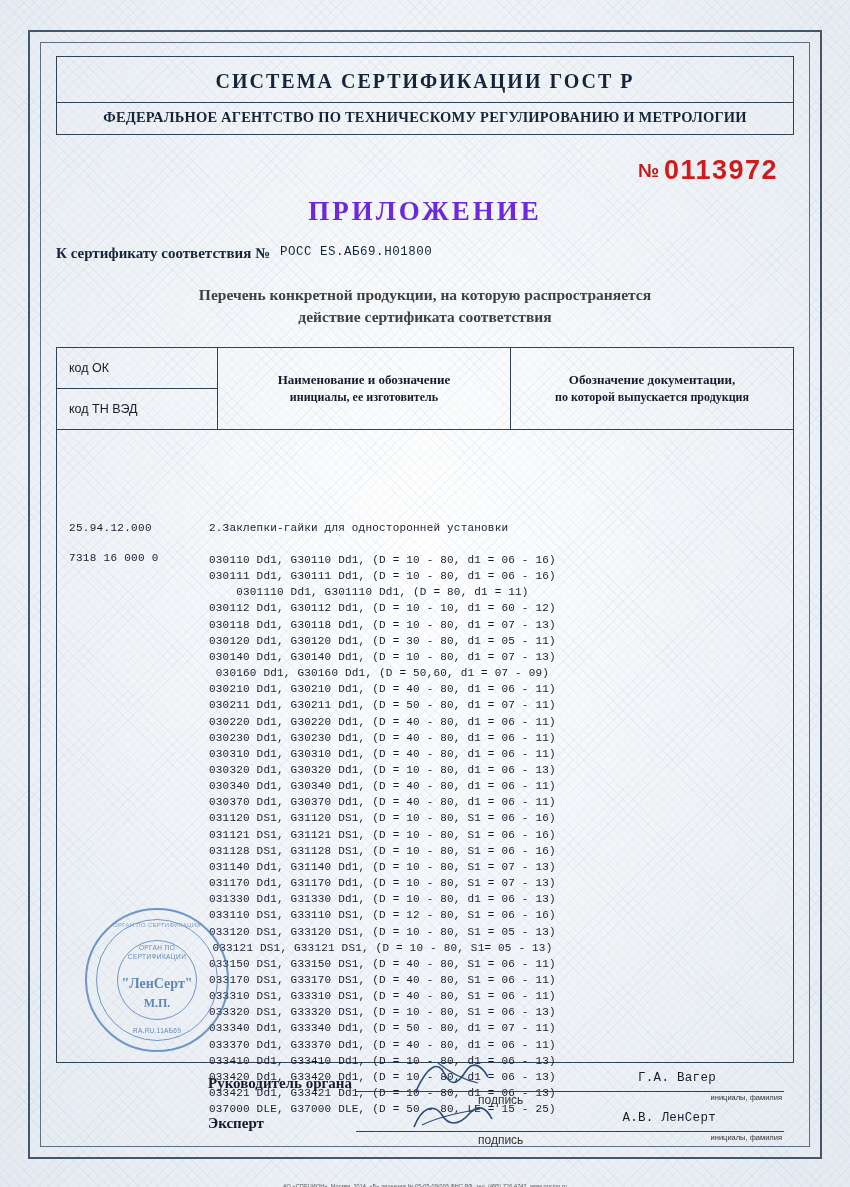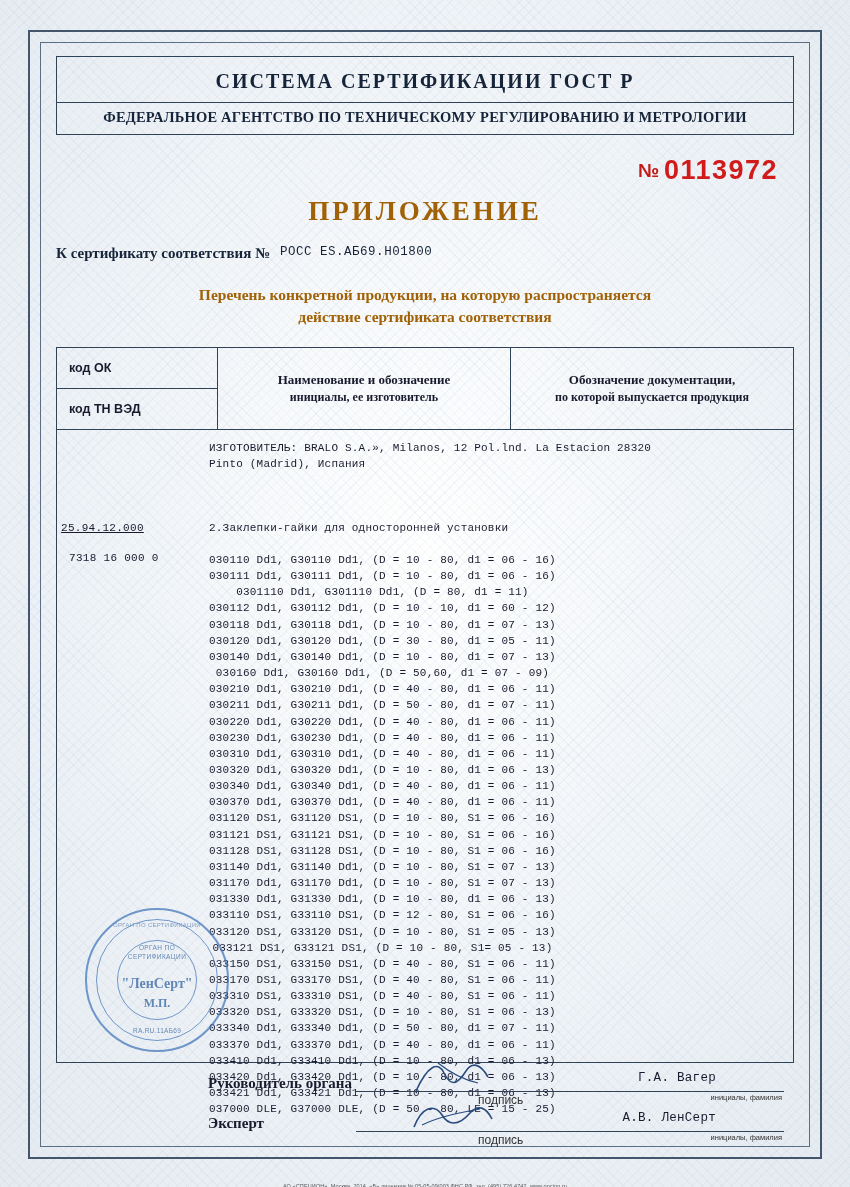--- a/index.html
+++ b/index.html
@@ -90,21 +90,21 @@
     font-weight: bold;
     letter-spacing: 1.5px;
   }
 
   .title {
     text-align: center;
     font-size: 27px;
     font-weight: bold;
     letter-spacing: 3px;
     margin-top: 10px;
-    color: #a16207;
+    color: #6d28d9;
   }
 
   .certline {
     margin-top: 18px;
     text-align: left;
     font-size: 15px;
     font-weight: bold;
     color: #16243a;
   }
   .certline .val {
@@ -116,39 +116,39 @@
     position: relative;
     top: -3px;
   }
 
   .subtitle {
     margin-top: 22px;
     text-align: center;
     font-size: 15.5px;
     font-weight: bold;
     line-height: 1.45;
-    color: #a16207;
+    color: #404040;
   }
 
   
   table.main {
     margin-top: 18px;
     width: 100%;
     border-collapse: collapse;
     table-layout: fixed;
   }
   table.main td {
     border: 1px solid #2f4358;
     vertical-align: middle;
   }
   .col-code { width: 148px; }
   .col-name { width: 280px; }
   .cell-code {
     font-family: "Liberation Sans", sans-serif;
-    font-weight: bold;
+    font-weight: normal;
     font-size: 12.5px;
     padding: 9px 0 9px 12px;
     height: 22px;
   }
   .cell-head {
     text-align: center;
     font-weight: bold;
     font-size: 13px;
     line-height: 1.4;
     padding: 8px 6px;
@@ -168,24 +168,23 @@
   .mfr {
     position: absolute;
     left: 152px;
     top: 10px;
     line-height: 1.5;
     letter-spacing: .2px;
     white-space: pre;
   }
   .okcode {
     position: absolute;
-    left: 4px;
+    left: 12px;
     top: 92px;
     letter-spacing: .3px;
-    text-decoration: underline;
   }
   .tncode {
     position: absolute;
     left: 12px;
     top: 122px;
     letter-spacing: .3px;
   }
   .prodtitle {
     position: absolute;
     left: 152px;
@@ -381,22 +380,20 @@
           <div class="sm">по которой выпускается продукция</div>
         </td>
       </tr>
       <tr>
         <td class="col-code cell-code">код ТН ВЭД</td>
       </tr>
     </tbody>
       </table>
 
     <div class="body-area">
-      <div class="mfr">ИЗГОТОВИТЕЛЬ: BRALO S.A.», Milanos, 12 Pol.lnd. La Estacion 28320
-Pinto (Madrid), Испания</div>
       <div class="okcode">25.94.12.000</div>
       <div class="tncode">7318 16 000 0</div>
       <div class="prodtitle">2.Заклепки-гайки для односторонней установки</div>
       <div class="rows">030110 Dd1, G30110 Dd1, (D = 10 - 80, d1 = 06 - 16)
 030111 Dd1, G30111 Dd1, (D = 10 - 80, d1 = 06 - 16)
 0301110 Dd1, G301110 Dd1, (D = 80, d1 = 11)
 030112 Dd1, G30112 Dd1, (D = 10 - 10, d1 = 60 - 12)
 030118 Dd1, G30118 Dd1, (D = 10 - 80, d1 = 07 - 13)
 030120 Dd1, G30120 Dd1, (D = 30 - 80, d1 = 05 - 11)
 030140 Dd1, G30140 Dd1, (D = 10 - 80, d1 = 07 - 13)

